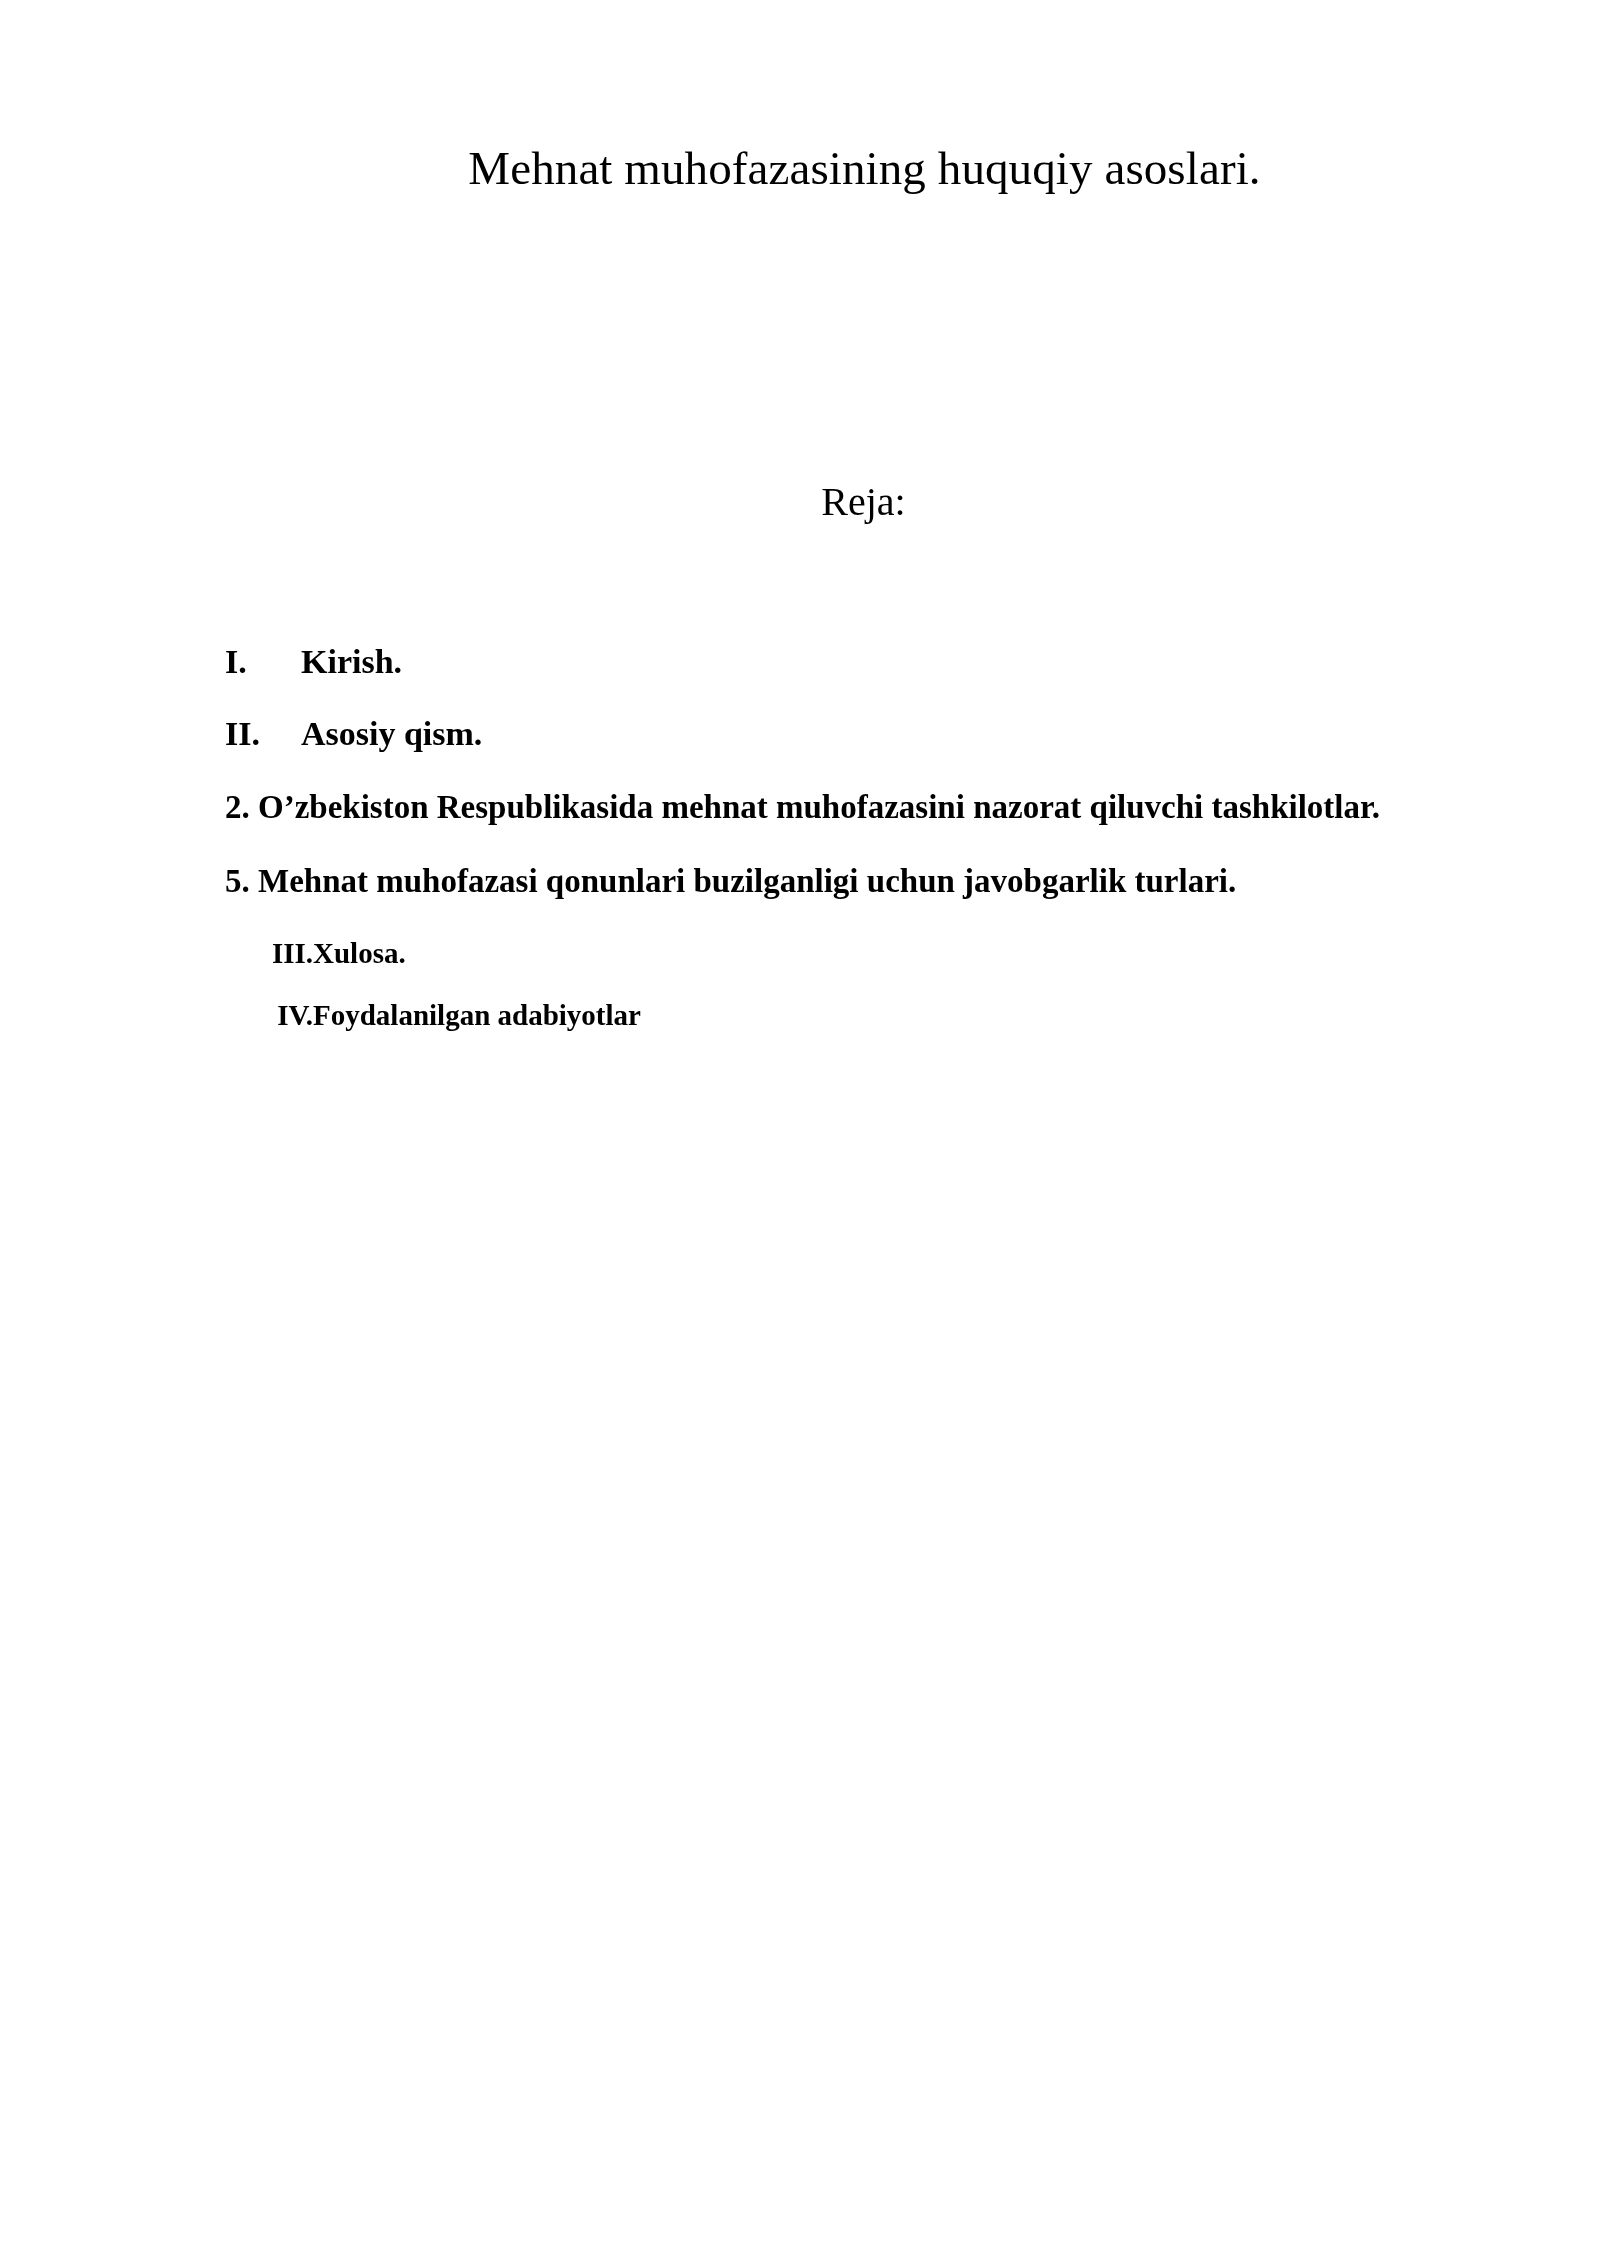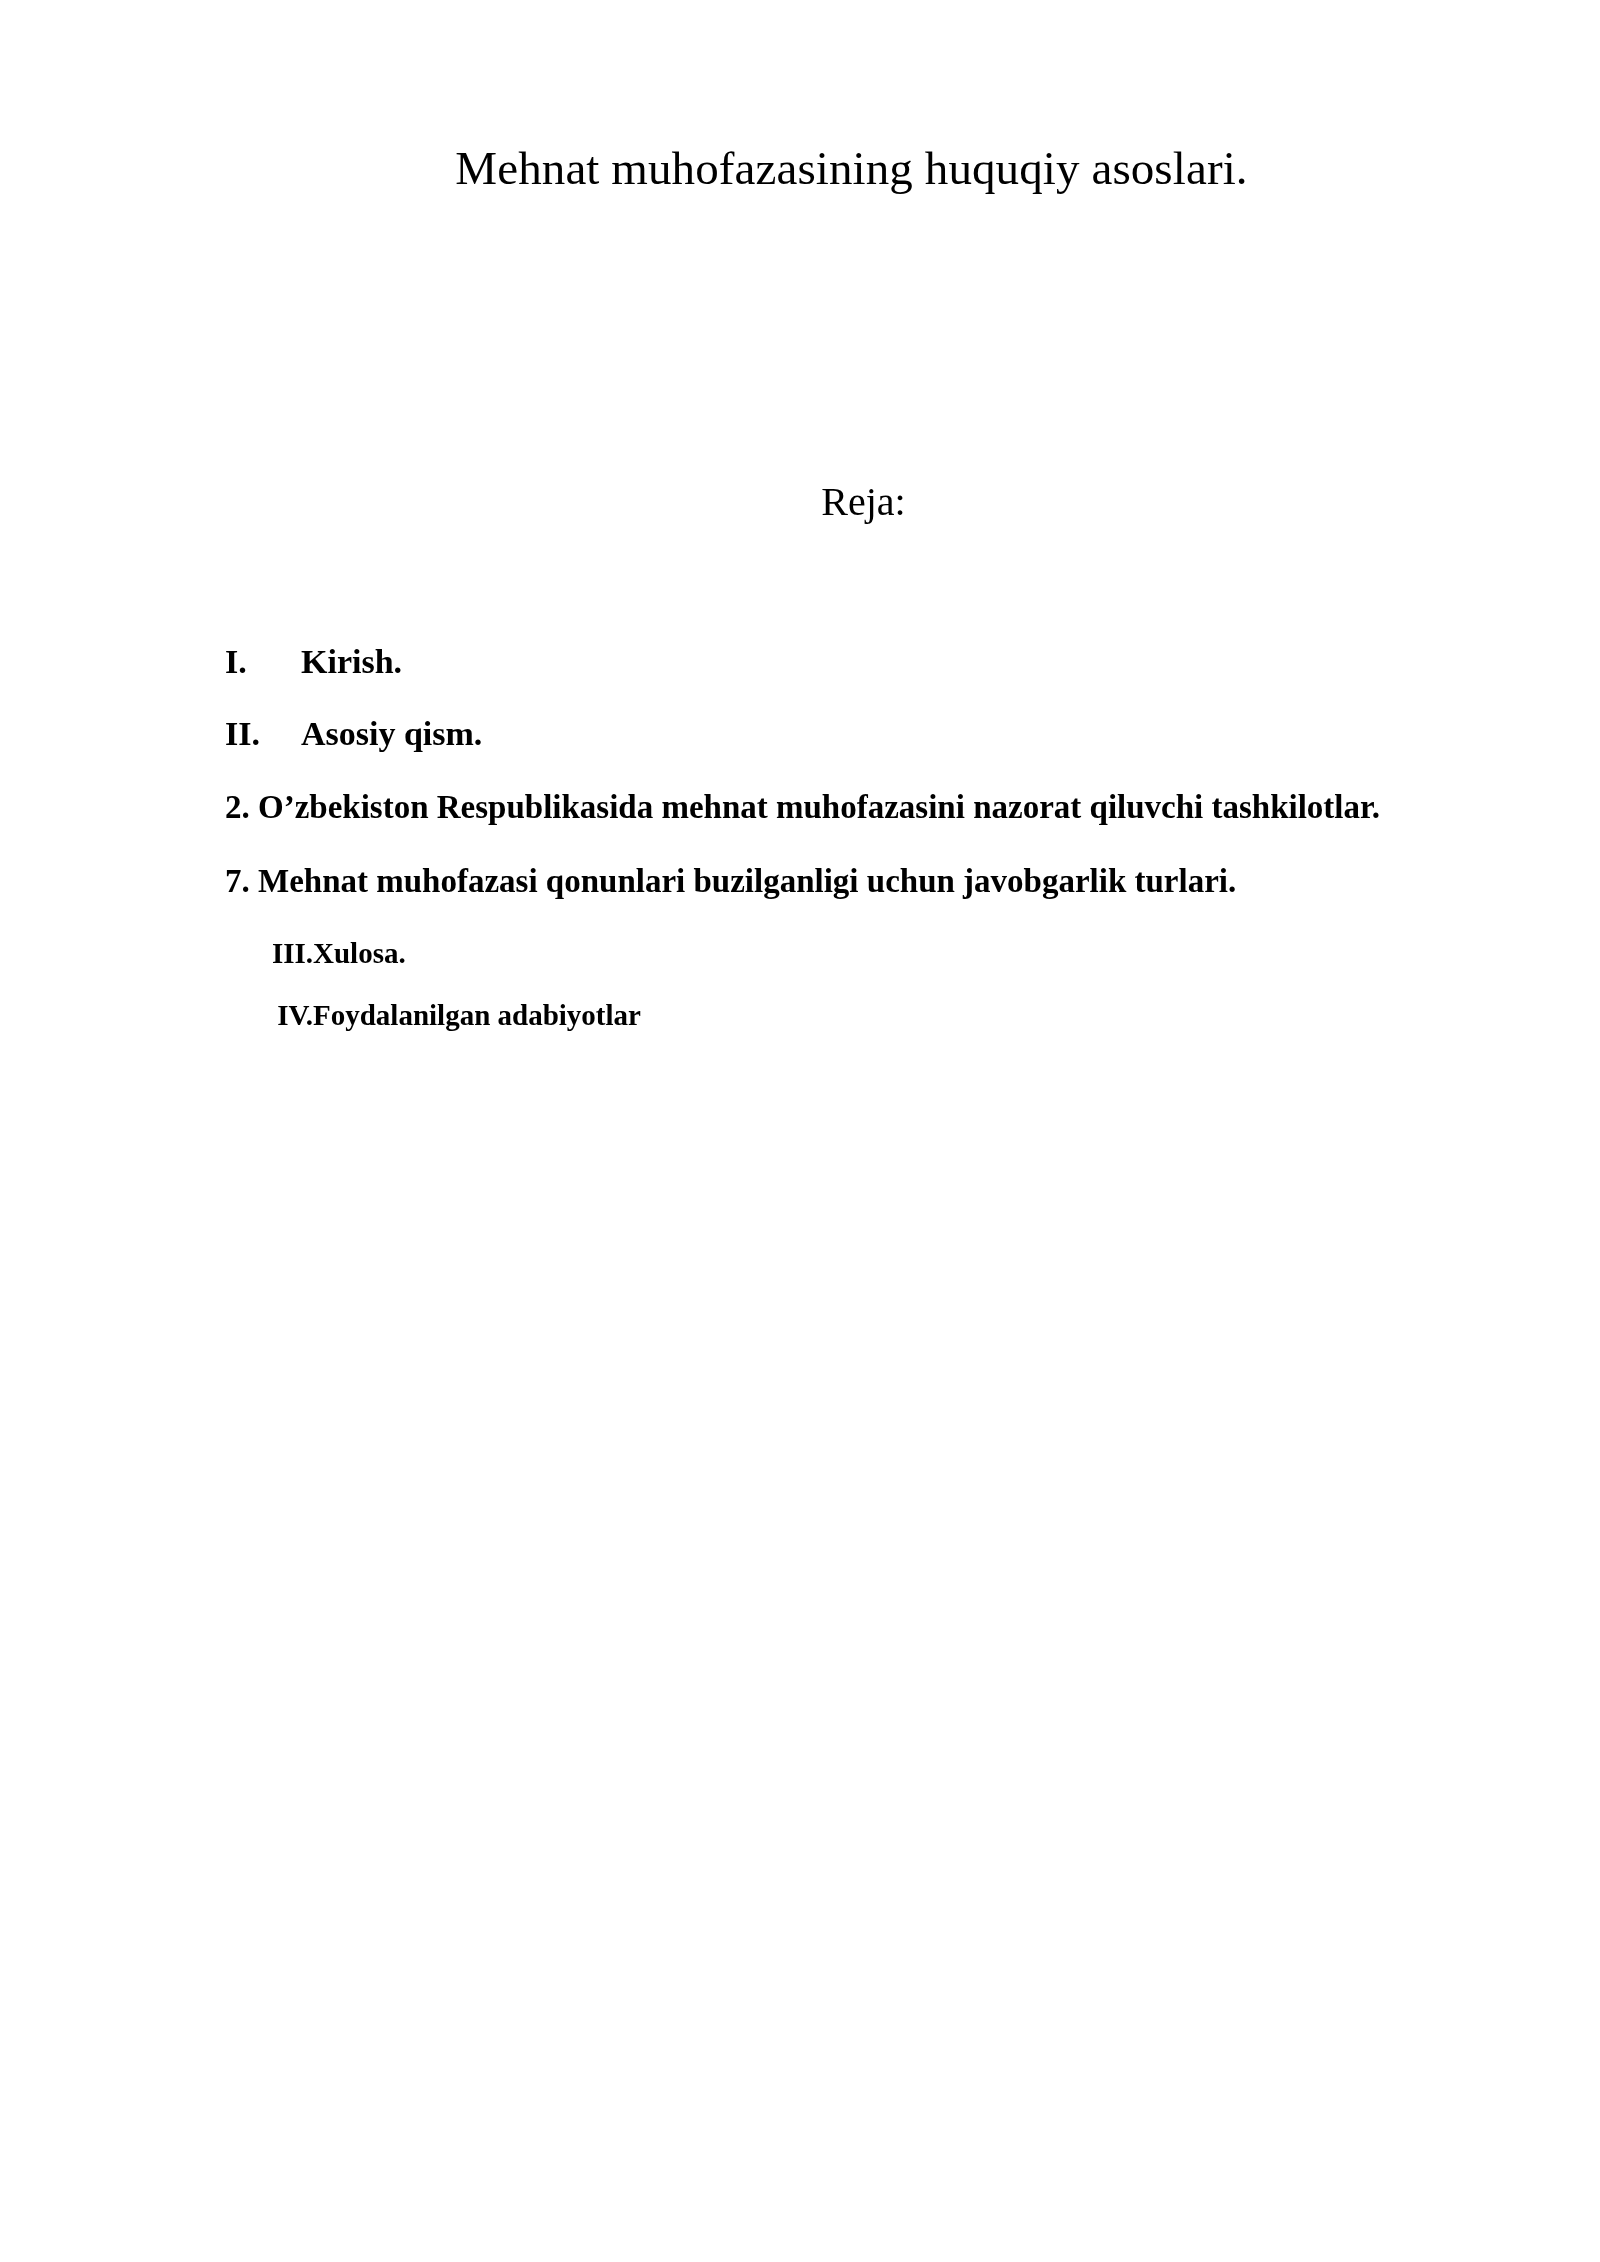--- a/index.html
+++ b/index.html
@@ -20,21 +20,21 @@
     height: 2262px;
     margin: 0 auto;
     background: #ffffff;
     overflow: hidden;
     box-sizing: border-box;
   }
 
   
   .title-block {
     position: absolute;
-    left: 224px;
+    left: 237px;
     top: 128px;
     width: 1255px;
     text-align: center;
   }
   .title-line {
     font-size: 47px;
     font-weight: normal;
     line-height: 80px;
     letter-spacing: 0.1px;
     white-space: nowrap;
@@ -126,21 +126,21 @@
     </div>
 
     <div class="item roman-lg">
       <span class="marker">II.</span>
       <span class="label">Asosiy qism.</span>
     </div>
 
 
     <div class="item numbered">2. O’zbekiston Respublikasida mehnat muhofazasini nazorat qiluvchi tashkilotlar.</div>
 
-    <div class="item numbered">7. Mehnat muhofazasi qonunlari buzilganligi uchun javobgarlik turlari.</div>
+    <div class="item numbered">5. Mehnat muhofazasi qonunlari buzilganligi uchun javobgarlik turlari.</div>
 
     <div class="spacer-sm"></div>
 
     <div class="item roman-sm">
       <span class="marker">III.</span>
       <span class="label">Xulosa.</span>
     </div>
 
     <div class="item roman-sm">
       <span class="marker">IV.</span>

